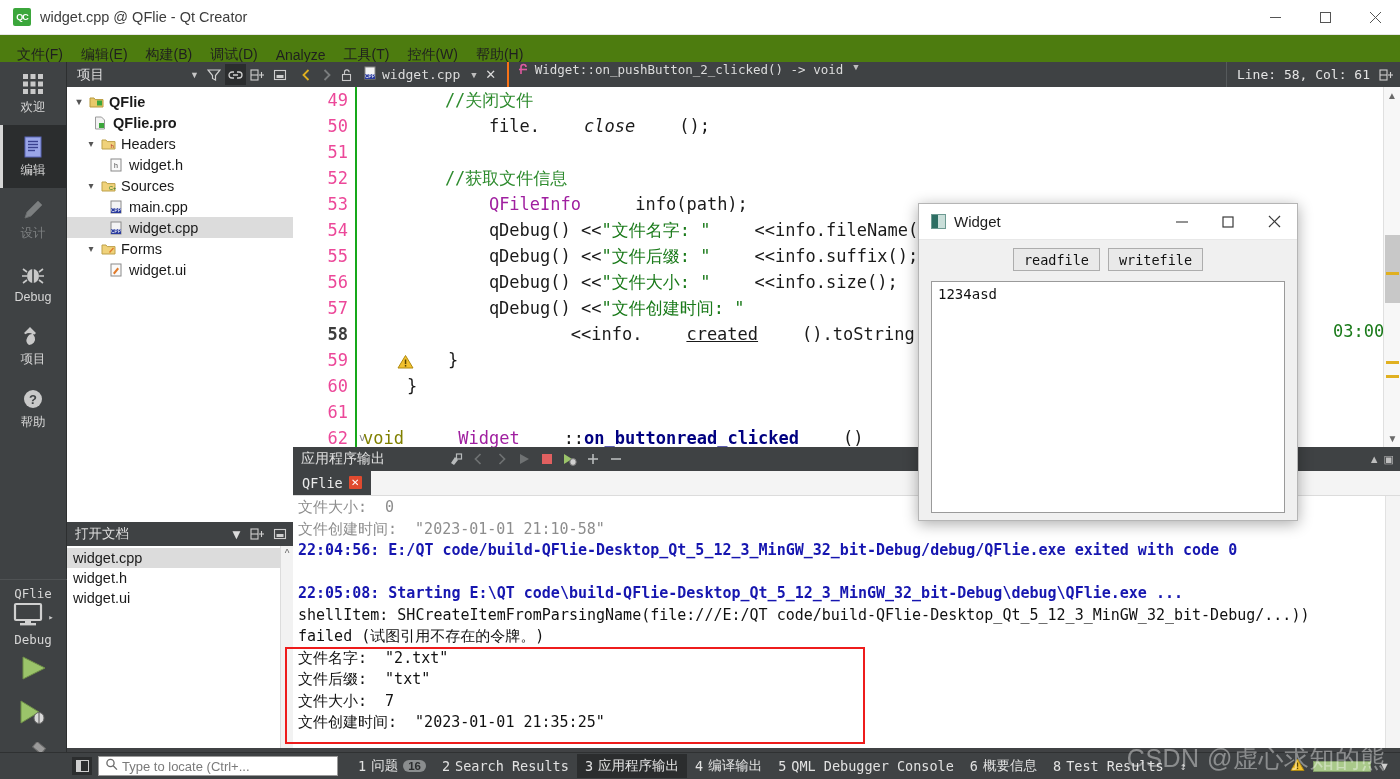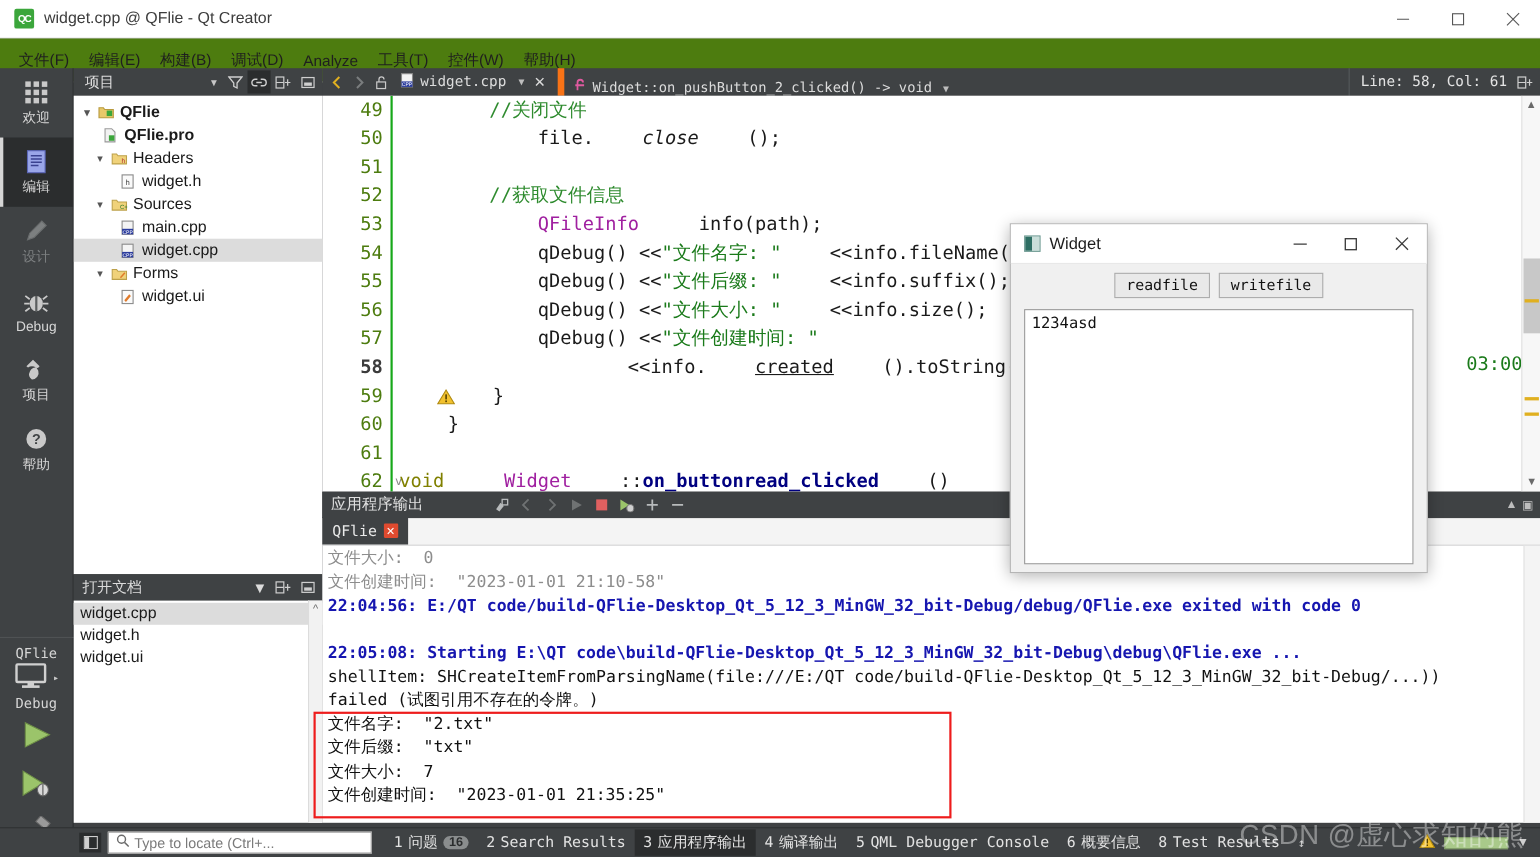--- a/index.html
+++ b/index.html
@@ -116,42 +116,42 @@
   .edtoolbar {
     position:absolute; left:293px; top:62px; width:1107px; height:25px;
     background:#3f4244; display:flex; align-items:center; color:#dcdcdc; font-size:13px;
   }
   .edt-nav { display:flex; align-items:center; padding:0 3px; }
   .edt-ico { width:20px;height:22px;display:flex;align-items:center;justify-content:center; }
   .file-chip { display:flex; align-items:center; gap:5px; padding-left:4px;
     font-family:"DejaVu Sans Mono", monospace; font-size:13px; }
   .chip-arrow { margin-left:6px; color:#bdbdbd; font-size:9px; }
   .symbol-chip {
-    display:flex; align-items:flex-end; gap:4px; margin-left:6px;
+    display:flex; align-items:flex-start; gap:4px; margin-left:6px;
     font-family:"DejaVu Sans Mono", monospace; font-size:12.5px; color:#dcdcdc;
-    border-left:6px solid #f97316; padding-left:8px; height:25px;
+    border-left:2px solid #f97316; padding-left:8px; height:25px;
   }
   .linecol {
     margin-left:auto; font-family:"DejaVu Sans Mono", monospace; font-size:13px;
     color:#e4e4e4; padding-right:6px; border-left:1px solid #565a5c; padding-left:10px; height:25px;
     display:flex; align-items:center;
   }
 
   
   .editor {
     position:absolute; left:293px; top:87px; width:1107px; height:360px;
     background:#ffffff; overflow:hidden;
   }
   .codeline {
     position:relative; height:26px; line-height:26px; white-space:pre;
     font-family:"DejaVu Sans Mono", monospace; font-size:17px;
   }
   .lnum {
     position:absolute; left:0; top:0; width:55px; text-align:right;
-    color:#4d7c0f; font-family:"DejaVu Sans Mono", monospace; font-size:17px;
+    color:#ec4899; font-family:"DejaVu Sans Mono", monospace; font-size:17px;
   }
   .lnum.cur { color:#3c3c3c; font-weight:bold; }
   .vbar { position:absolute; left:62px; top:0; width:2px; height:360px; background:#17a81a; }
   .codetext { position:absolute; left:70px; top:0; white-space:pre; }
   .warn-ico { position:absolute; left:2px; top:4px; }
   .fold { position:absolute; left:66px; top:0; color:#888; font-size:11px; }
 
   .c-cmt { color:#2e8b2e; }
   .c-kw  { color:#808000; }
   .c-type{ color:#a020a0; }

